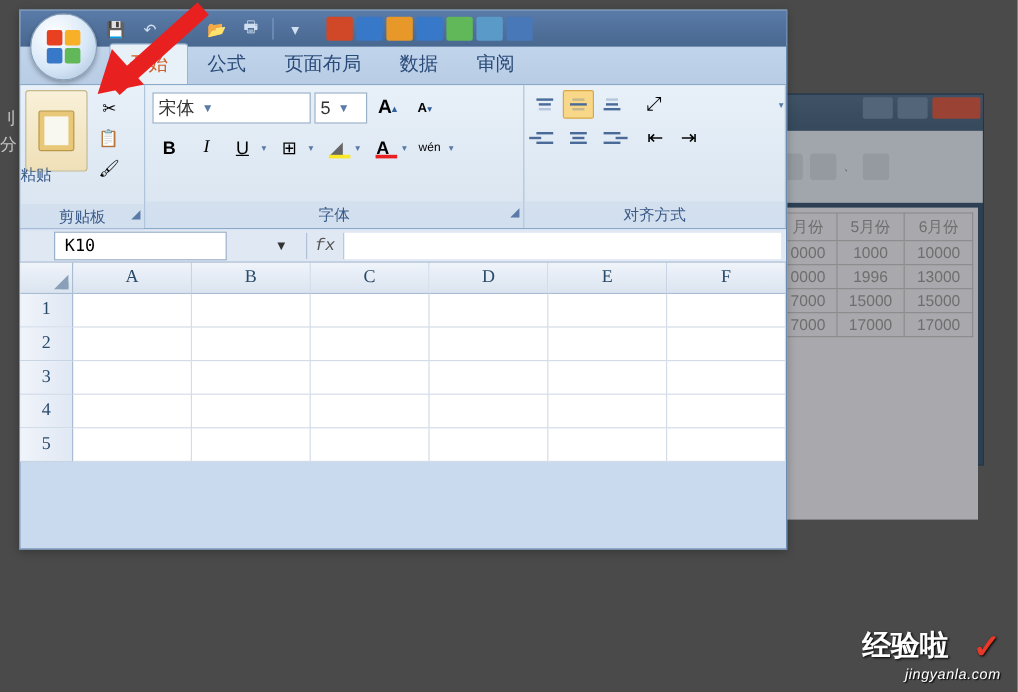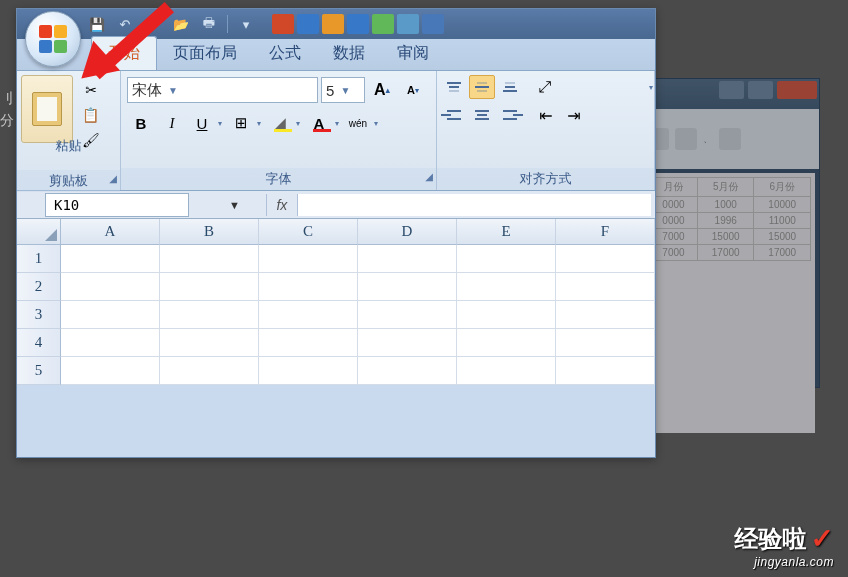--- a/index.html
+++ b/index.html
@@ -3,21 +3,21 @@
 <meta charset="utf-8">
 <style>
   * { box-sizing: border-box; margin: 0; padding: 0; }
   body { background: #4a4a4a; width: 848px; height: 577px; font-family: "Microsoft YaHei", sans-serif; position: relative; overflow: hidden; }
   
   .bg-window { position: absolute; left: 640px; top: 78px; width: 180px; height: 310px; background: #1a3a5a; border: 1px solid #0a2a4a; }
   .bg-titlebar { height: 30px; background: linear-gradient(#3a5a7a, #2a4a6a); }
   .bg-close { float: right; width: 40px; height: 18px; background: #d04028; margin: 2px; border-radius: 2px; }
   .bg-min { float: right; width: 25px; height: 18px; background: #5a7a9a; margin: 2px; border-radius: 2px; }
   .bg-content { background: #e8e8f0; margin: 4px; height: 260px; padding: 4px; }
-  .bg-table { width: 100%; border-collapse: collapse; font-size: 10px; color: #888; }
+  .bg-table { width: 100%; border-collapse: collapse; font-size: 13px; color: #888; }
   .bg-table td { border: 1px solid #bbb; padding: 2px 4px; text-align: center; height: 16px; }
   .bg-ribbon { height: 60px; background: #dde5f0; display: flex; gap: 6px; align-items: center; padding: 0 6px; font-size: 10px; color: #6a6a6a; }
   .bg-rib-item { width: 22px; height: 22px; background: #c8d0dc; border-radius: 3px; }
   
   .main-window { position: absolute; left: 16px; top: 8px; width: 640px; height: 450px; background: #c9daef; border: 1px solid #6a8ab0; box-shadow: 0 2px 8px rgba(0,0,0,0.3); }
   
   .title-bar { height: 30px; background: linear-gradient(#5a7aa8, #486890); display: flex; align-items: center; padding-left: 70px; gap: 8px; }
   .qat-btn { width: 20px; height: 20px; display: flex; align-items: center; justify-content: center; color: #d0e0f0; font-size: 13px; }
   .qat-sep { width: 1px; height: 18px; background: #7a9ac0; }
   .title-accent { display: flex; gap: 3px; margin-left: 8px; }
@@ -44,61 +44,61 @@
   .clipboard-icon { width: 30px; height: 34px; background: #e8c878; border: 1px solid #b89848; border-radius: 2px; position: relative; }
   .clipboard-icon::before { content: ""; position: absolute; left: 4px; top: 4px; width: 20px; height: 24px; background: #f8f8f0; }
   .paste-label { font-size: 13px; color: #3a5a88; }
   .small-btns { display: flex; flex-direction: column; gap: 3px; padding: 4px 2px; }
   .sbtn { width: 26px; height: 22px; display: flex; align-items: center; justify-content: center; font-size: 14px; cursor: pointer; border-radius: 2px; }
   
   .font-group { flex-direction: column; }
   .font-row { display: flex; gap: 3px; align-items: center; padding: 2px; }
   .combo { background: #fff; border: 1px solid #98b0c8; height: 26px; display: flex; align-items: center; padding: 0 4px; font-size: 15px; color: #333; cursor: pointer; }
   .combo-dd { width: 14px; text-align: center; color: #5a7aa8; font-size: 10px; margin-left: 4px; }
-  .font-name { width: 191px; }
+  .font-name { width: 132px; }
   .font-size { width: 44px; }
   .tbtn { width: 28px; height: 26px; border: 1px solid transparent; display: flex; align-items: center; justify-content: center; font-size: 15px; cursor: pointer; border-radius: 2px; position: relative; }
   .tbtn-dd { padding-right: 10px; width: 36px; }
   .tbtn-dd::after { content: "▾"; position: absolute; right: 2px; font-size: 8px; color: #5a7aa8; }
   .grow-a { font-size: 16px; font-weight: bold; }
   .shrink-a { font-size: 11px; font-weight: bold; }
   .underline-bar { position: absolute; bottom: 3px; left: 6px; right: 10px; height: 3px; }
   
   .align-group .group-body { flex-direction: column; }
   .align-row { display: flex; gap: 2px; }
   .abtn { width: 26px; height: 24px; display: flex; flex-direction: column; align-items: center; justify-content: center; gap: 2px; cursor: pointer; border-radius: 2px; }
   .abtn.on { background: #f8d888; border: 1px solid #d8a848; }
   .aline { width: 14px; height: 2px; background: #4a6a98; }
   .aline.s { width: 10px; }
   
   .namebox-row { height: 28px; background: #e0e8f4; display: flex; align-items: center; border-bottom: 1px solid #98b0c8; }
   .name-box { width: 144px; background: #fff; border: 1px solid #98b0c8; height: 24px; margin-left: 28px; display: flex; align-items: center; padding: 0 8px; font-size: 14px; font-family: monospace; }
   .name-dd { margin-left: 40px; font-size: 11px; color: #333; cursor: pointer; }
-  .fx-area { display: flex; margin-left: 26px; gap: 6px; }
+  .fx-area { display: flex; margin-left: 15px; gap: 6px; font-family: Liberation Mono, monospace; }
   .fx-btn { width: 32px; height: 22px; border-left: 1px solid #b0c0d8; border-right: 1px solid #b0c0d8; display: flex; align-items: center; justify-content: center; font-style: italic; font-size: 14px; color: #555; cursor: pointer; }
   .formula-input { flex: 1; height: 22px; background: #fff; border: none; }
   
   .sheet { background: #fff; display: flex; }
   .row-headers { display: flex; flex-direction: column; }
   .corner { width: 44px; height: 26px; background: linear-gradient(#f0f4fa, #dae4f0); border-right: 1px solid #a8bcd4; border-bottom: 1px solid #a8bcd4; position: relative; }
   .corner::after { content: ""; position: absolute; right: 3px; bottom: 3px; border: 6px solid transparent; border-right-color: #8aa0b8; border-bottom-color: #8aa0b8; }
   .rh { width: 44px; height: 28px; background: linear-gradient(90deg, #f0f4fa, #e0e8f4); border-right: 1px solid #a8bcd4; border-bottom: 1px solid #c8d4e4; display: flex; align-items: center; justify-content: center; font-size: 15px; color: #2a4a6a; font-family: "Times New Roman", serif; }
   .cols { flex: 1; }
   .col-headers { display: flex; height: 26px; }
   .ch { width: 99px; background: linear-gradient(#f0f4fa, #dae4f0); border-right: 1px solid #c8d4e4; border-bottom: 1px solid #a8bcd4; display: flex; align-items: center; justify-content: center; font-size: 15px; color: #2a4a6a; font-family: "Times New Roman", serif; }
   .grid-rows { }
   .grid-row { display: flex; height: 28px; }
   .cell { width: 99px; border-right: 1px solid #d4dce8; border-bottom: 1px solid #d4dce8; }
   
   .arrow { position: absolute; left: 60px; top: 44px; z-index: 20; pointer-events: none; }
   .arrow-line { width: 100px; height: 14px; background: #e82020; transform: rotate(-42deg); transform-origin: left center; position: absolute; left: 18px; top: 14px; }
   .arrow-head { position: absolute; left: 0; top: -6px; width: 0; height: 0; border: 20px solid transparent; border-right: 34px solid #e82020; border-left: none; transform: rotate(-42deg); }
   
   .watermark { position: absolute; right: 14px; bottom: 8px; text-align: right; color: #fff; }
-  .wm-main { font-size: 24px; font-weight: bold; text-shadow: 1px 1px 2px #000; display: flex; align-items: center; gap: 4px; }
+  .wm-main { font-size: 24px; font-weight: bold; text-shadow: 1px 1px 2px #000; display: flex; gap: 20px; }
   .wm-check { color: #e83828; font-size: 28px; }
   .wm-sub { font-size: 12px; font-style: italic; text-shadow: 1px 1px 1px #000; letter-spacing: 0.5px; }
   
   .edge-text { position: absolute; left: 0; color: #c8c8c8; font-size: 14px; }
 </style>
 </head>
 <body>
 
 <div class="edge-text" style="top:90px">刂</div>
 <div class="edge-text" style="top:112px">分</div>
@@ -124,21 +124,21 @@
             <td>6月份</td>
           </tr>
       <tr>
             <td>0000</td>
             <td>1000</td>
             <td>10000</td>
           </tr>
       <tr>
             <td>0000</td>
             <td>1996</td>
-            <td>11000</td>
+            <td>13000</td>
           </tr>
       <tr>
             <td>7000</td>
             <td>15000</td>
             <td>15000</td>
           </tr>
       <tr>
             <td>7000</td>
             <td>17000</td>
             <td>17000</td>
@@ -173,40 +173,40 @@
     <div class="office-logo">
       <div class="logo-q lq1"></div>
         <div class="logo-q lq2"></div>
       <div class="logo-q lq3"></div>
         <div class="logo-q lq4"></div>
     </div>
   </div>
 
   <div class="tabs">
     <div class="tab active">开始</div>
+    <div class="tab">公式</div>
     <div class="tab">页面布局</div>
-    <div class="tab">公式</div>
     <div class="tab">数据</div>
     <div class="tab">审阅</div>
   </div>
 
   <div class="ribbon">
 
     <div class="group" style="width:104px">
       <div class="group-body">
         <div class="paste-big">
           <div class="clipboard-icon"></div>
         </div>
         <div class="small-btns">
           <div class="sbtn">✂</div>
           <div class="sbtn">📋</div>
           <div class="sbtn">🖌</div>
         </div>
       </div>
-      <div class="paste-label" style="text-align:center;margin-top:-22px;margin-bottom:15px">粘贴</div>
+      <div class="paste-label" style="text-align:left;margin-top:-22px;margin-bottom:15px">粘贴</div>
       <div class="group-label">
         <span>剪贴板</span>
         <span class="group-dlg">◢</span>
       </div>
     </div>
 
     <div class="group font-group" style="width:316px">
       <div class="group-body" style="flex-direction:column">
         <div class="font-row">
           <div class="combo font-name">

